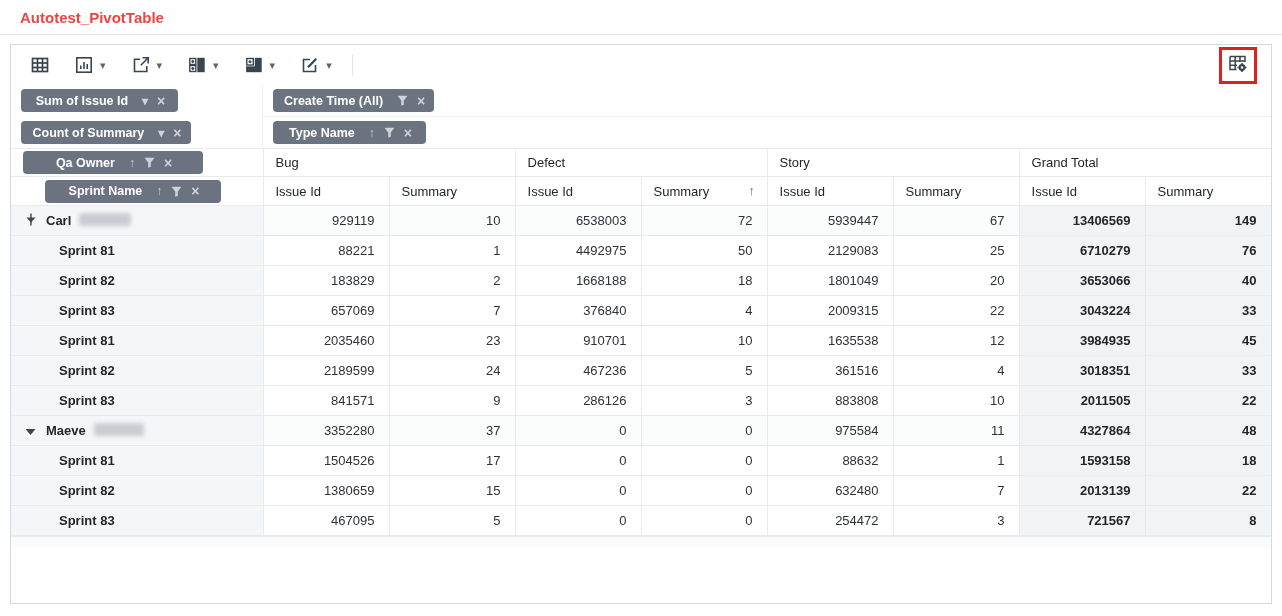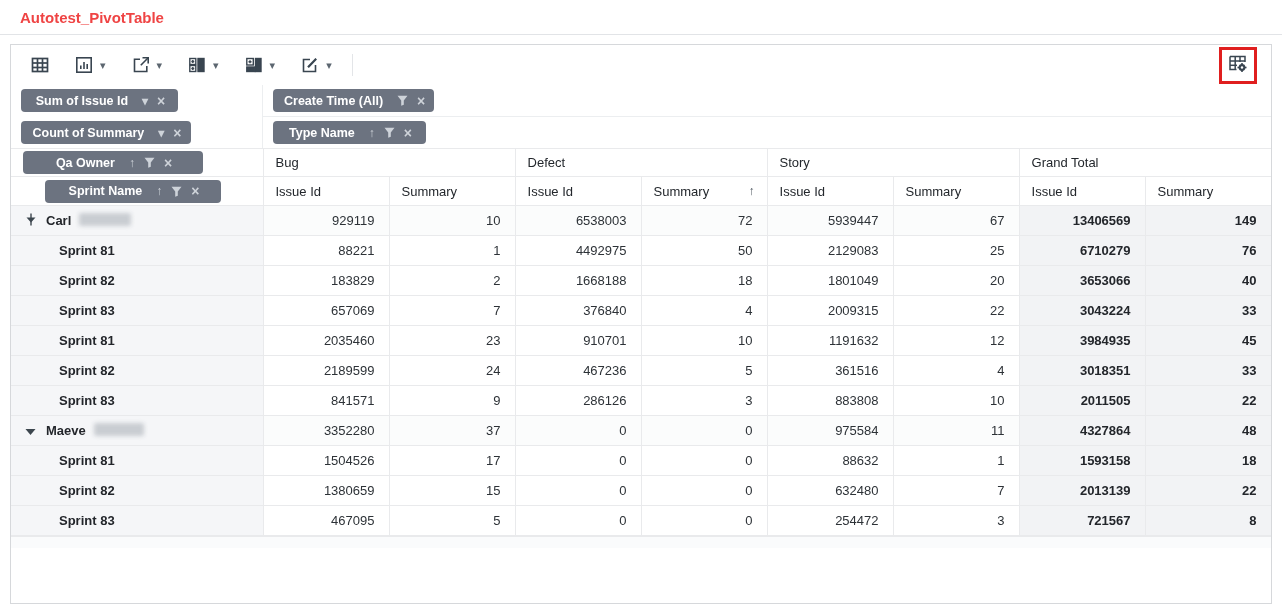--- a/index.html
+++ b/index.html
@@ -325,21 +325,21 @@
           <td class="num">22</td>
           <td class="num gt">3043224</td>
           <td class="num gt">33</td>
         </tr>
         <tr class="detail">
           <td class="rowhdr"><span>Sprint 81</span></td>
           <td class="num">2035460</td>
           <td class="num">23</td>
           <td class="num">910701</td>
           <td class="num">10</td>
-          <td class="num">1191632</td>
+          <td class="num">1635538</td>
           <td class="num">12</td>
           <td class="num gt">3984935</td>
           <td class="num gt">45</td>
         </tr>
         <tr class="detail">
           <td class="rowhdr"><span>Sprint 82</span></td>
           <td class="num">2189599</td>
           <td class="num">24</td>
           <td class="num">467236</td>
           <td class="num">5</td>

